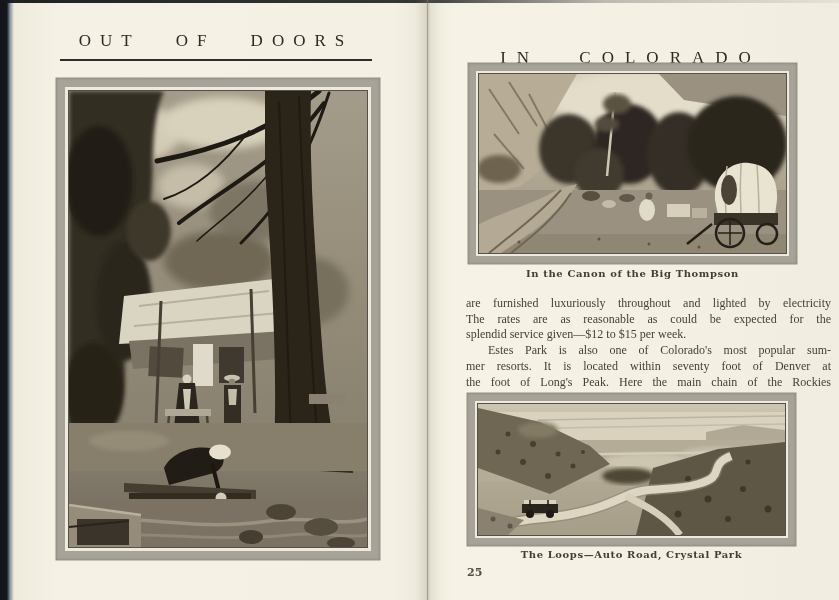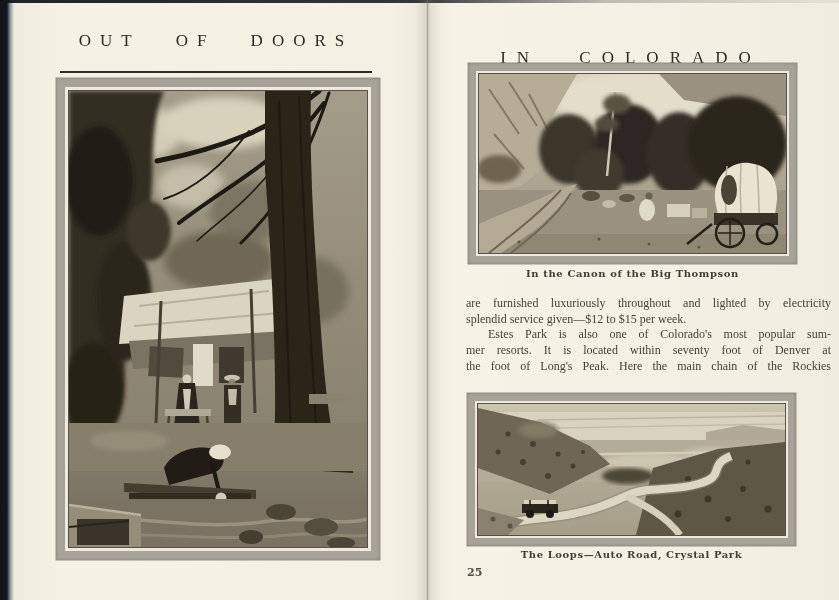--- a/index.html
+++ b/index.html
@@ -12,21 +12,21 @@
     background:linear-gradient(90deg,#121419 0px,#15171c 7px,#3c434c 8px,#8593a0 10px,#b9bdb9 12px,#d8d5c8 13px,rgba(216,213,200,0) 14px);}
   .edge-top{position:absolute;left:0;top:0;width:839px;height:3px;
     background:linear-gradient(90deg,rgba(20,22,26,.95) 0%,rgba(20,22,26,.85) 50%,rgba(20,22,26,.25) 72%,rgba(20,22,26,.05) 100%);}
   .gutter{position:absolute;left:415px;top:0;width:26px;height:600px;
     background:linear-gradient(90deg,rgba(140,132,112,0) 0%,rgba(150,142,120,.18) 42%,rgba(120,112,92,.35) 48%,rgba(150,142,120,.12) 58%,rgba(150,142,120,0) 100%);}
   .gutter-line{position:absolute;left:427px;top:0;width:1px;height:600px;background:rgba(136,128,106,.45);}
 
   .running-head{
     position:absolute;color:#2c2a25;font-size:17px;font-weight:400;
     border-bottom:2.5px solid #2f2d29;text-align:center;white-space:nowrap;
-    padding-bottom:20px;overflow:hidden;
+    padding-bottom:8px;overflow:hidden;
   }
   #head-left{left:60px;top:31px;width:312px;letter-spacing:9px;word-spacing:22px;}
   #head-right{left:472px;top:26px;width:318px;letter-spacing:11px;word-spacing:24px;margin-top:22px;}
 
   .photo-frame{position:absolute;background:#a8a399;padding:9px;box-sizing:border-box;
     box-shadow:0 0 0 .5px #97927f, inset 0 0 3px rgba(60,55,45,.35);}
   .photo-mat{width:100%;height:100%;background:#eeeade;padding:4px;box-sizing:border-box;}
   .photo-mat svg{display:block;width:100%;height:100%;outline:1px solid #55504a;}
   #photo-canyon.photo-frame,#photo-loops.photo-frame{padding:8px;}
   #photo-canyon .photo-mat,#photo-loops .photo-mat{padding:3px;}
@@ -219,20 +219,21 @@
             <circle cx="170" cy="170" r="1.5"></circle>
             <circle cx="220" cy="173" r="1.5"></circle>
           </g>
       </svg>
     </div>
   </div>
   <div class="caption" id="caption-canyon">In the Canon of the Big Thompson</div>
 
   <div id="body-text">
     <div class="line just">are furnished luxuriously throughout and lighted by electricity</div>
+    <div class="line just">The rates are as reasonable as could be expected for the</div>
     <div class="line">splendid service given—$12 to $15 per week.</div>
     <div class="line just indent">Estes Park is also one of Colorado's most popular sum-</div>
     <div class="line just">mer resorts.  It is located within seventy foot of Denver at</div>
     <div class="line just">the foot of Long's Peak.  Here the main chain of the Rockies</div>
   </div>
 
   <div class="photo-frame" id="photo-loops" style="left:467px;top:393px;width:329px;height:153px;">
     <div class="photo-mat">
       <svg viewBox="0 0 307 131" preserveAspectRatio="none">
         <defs>

